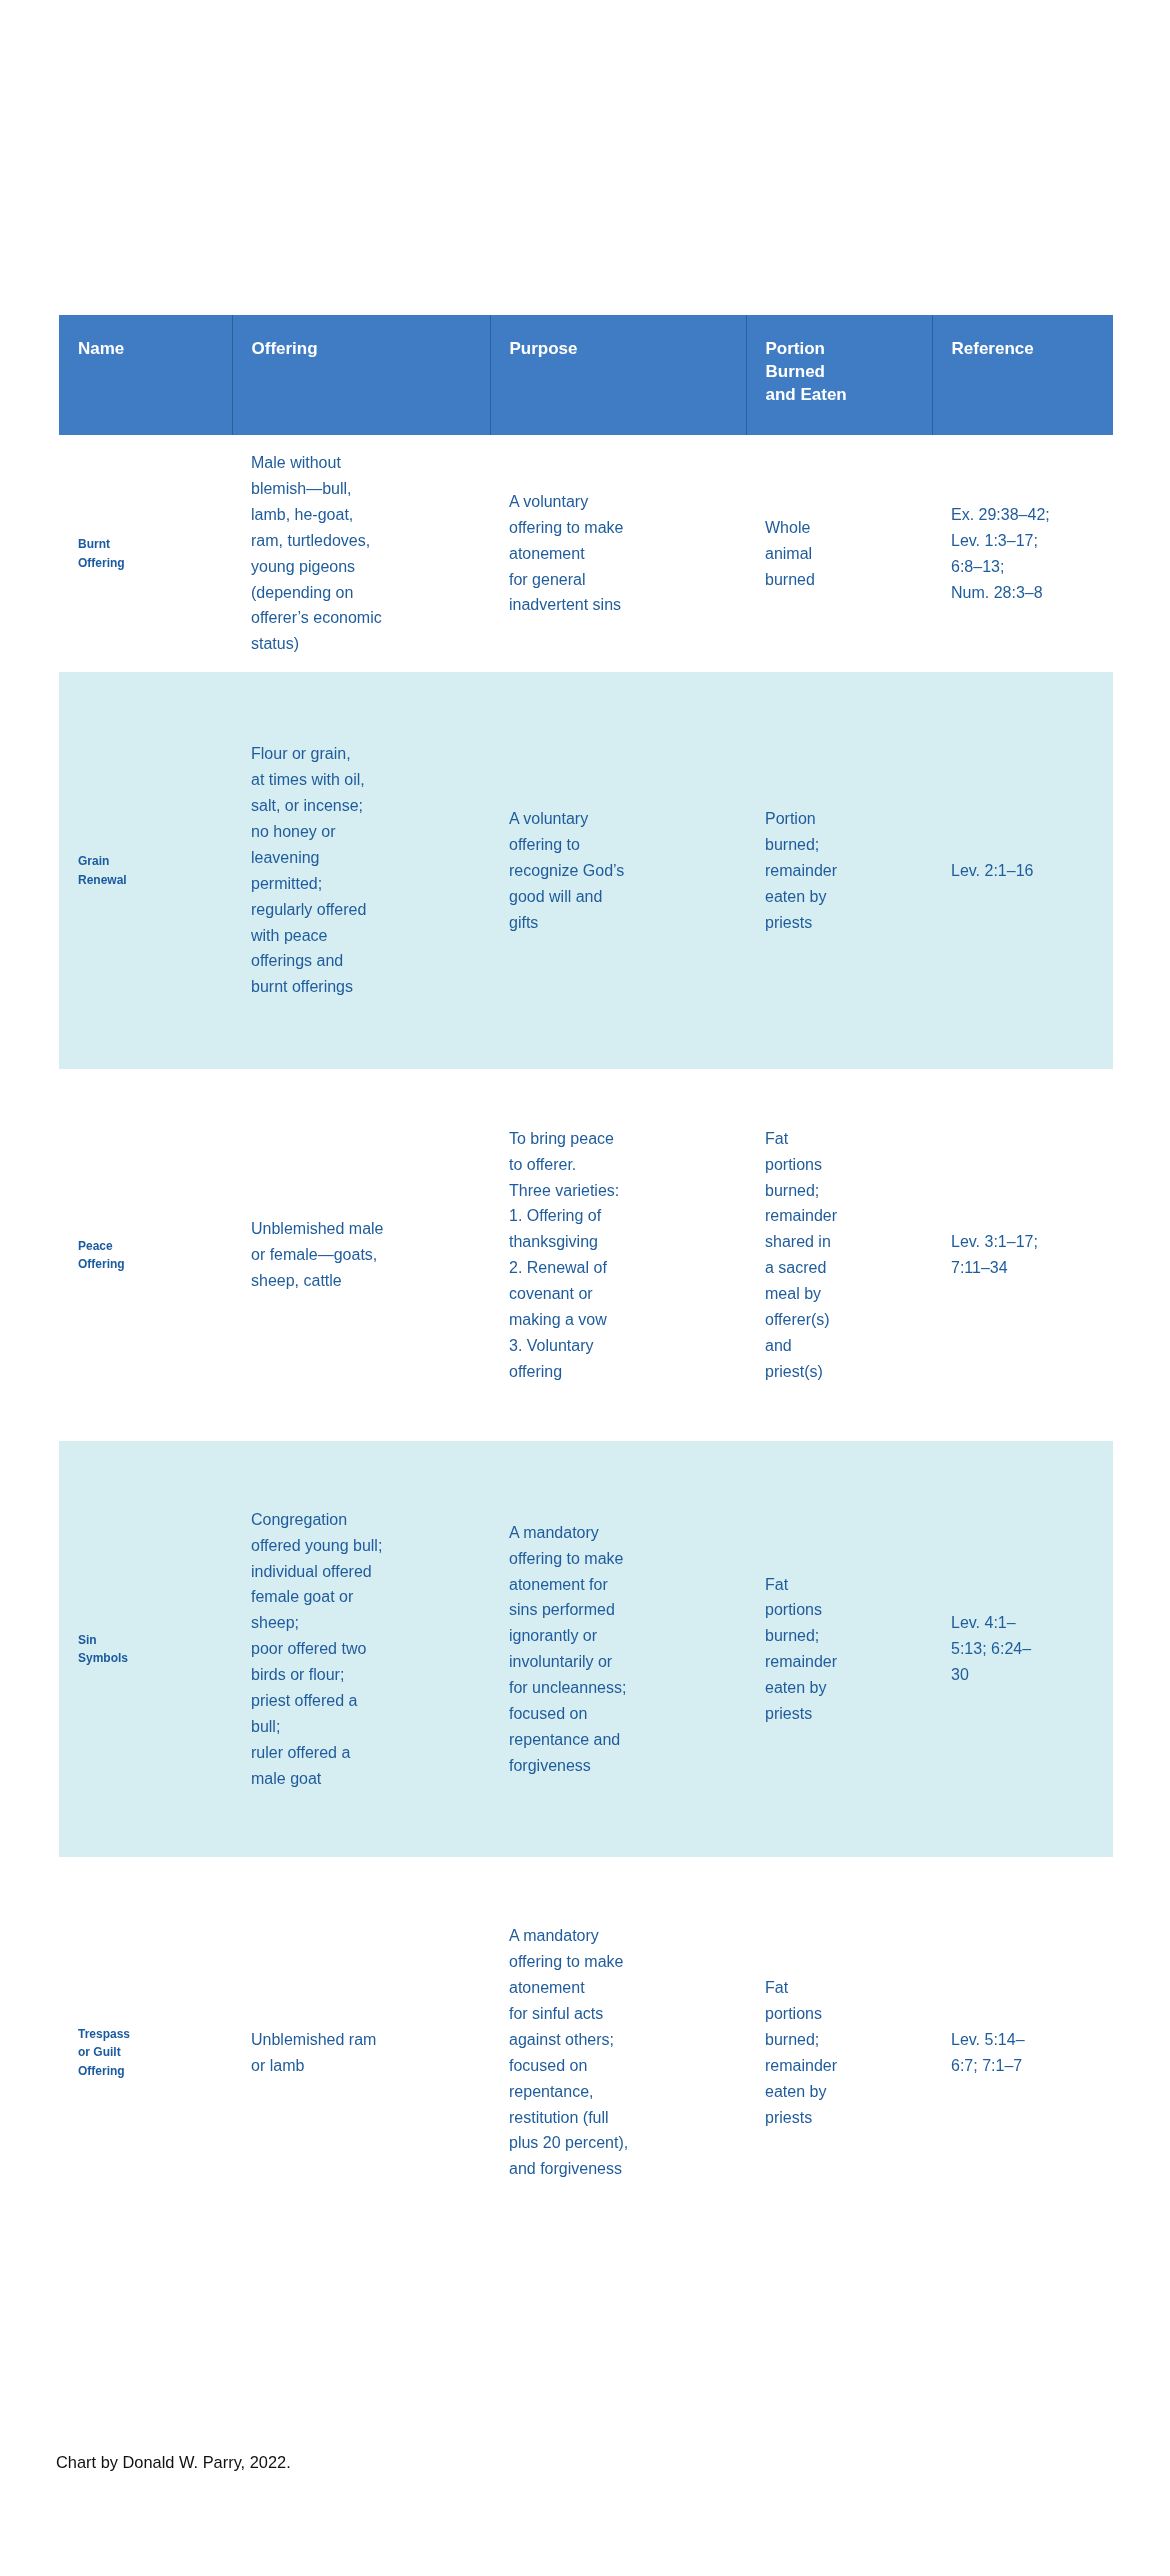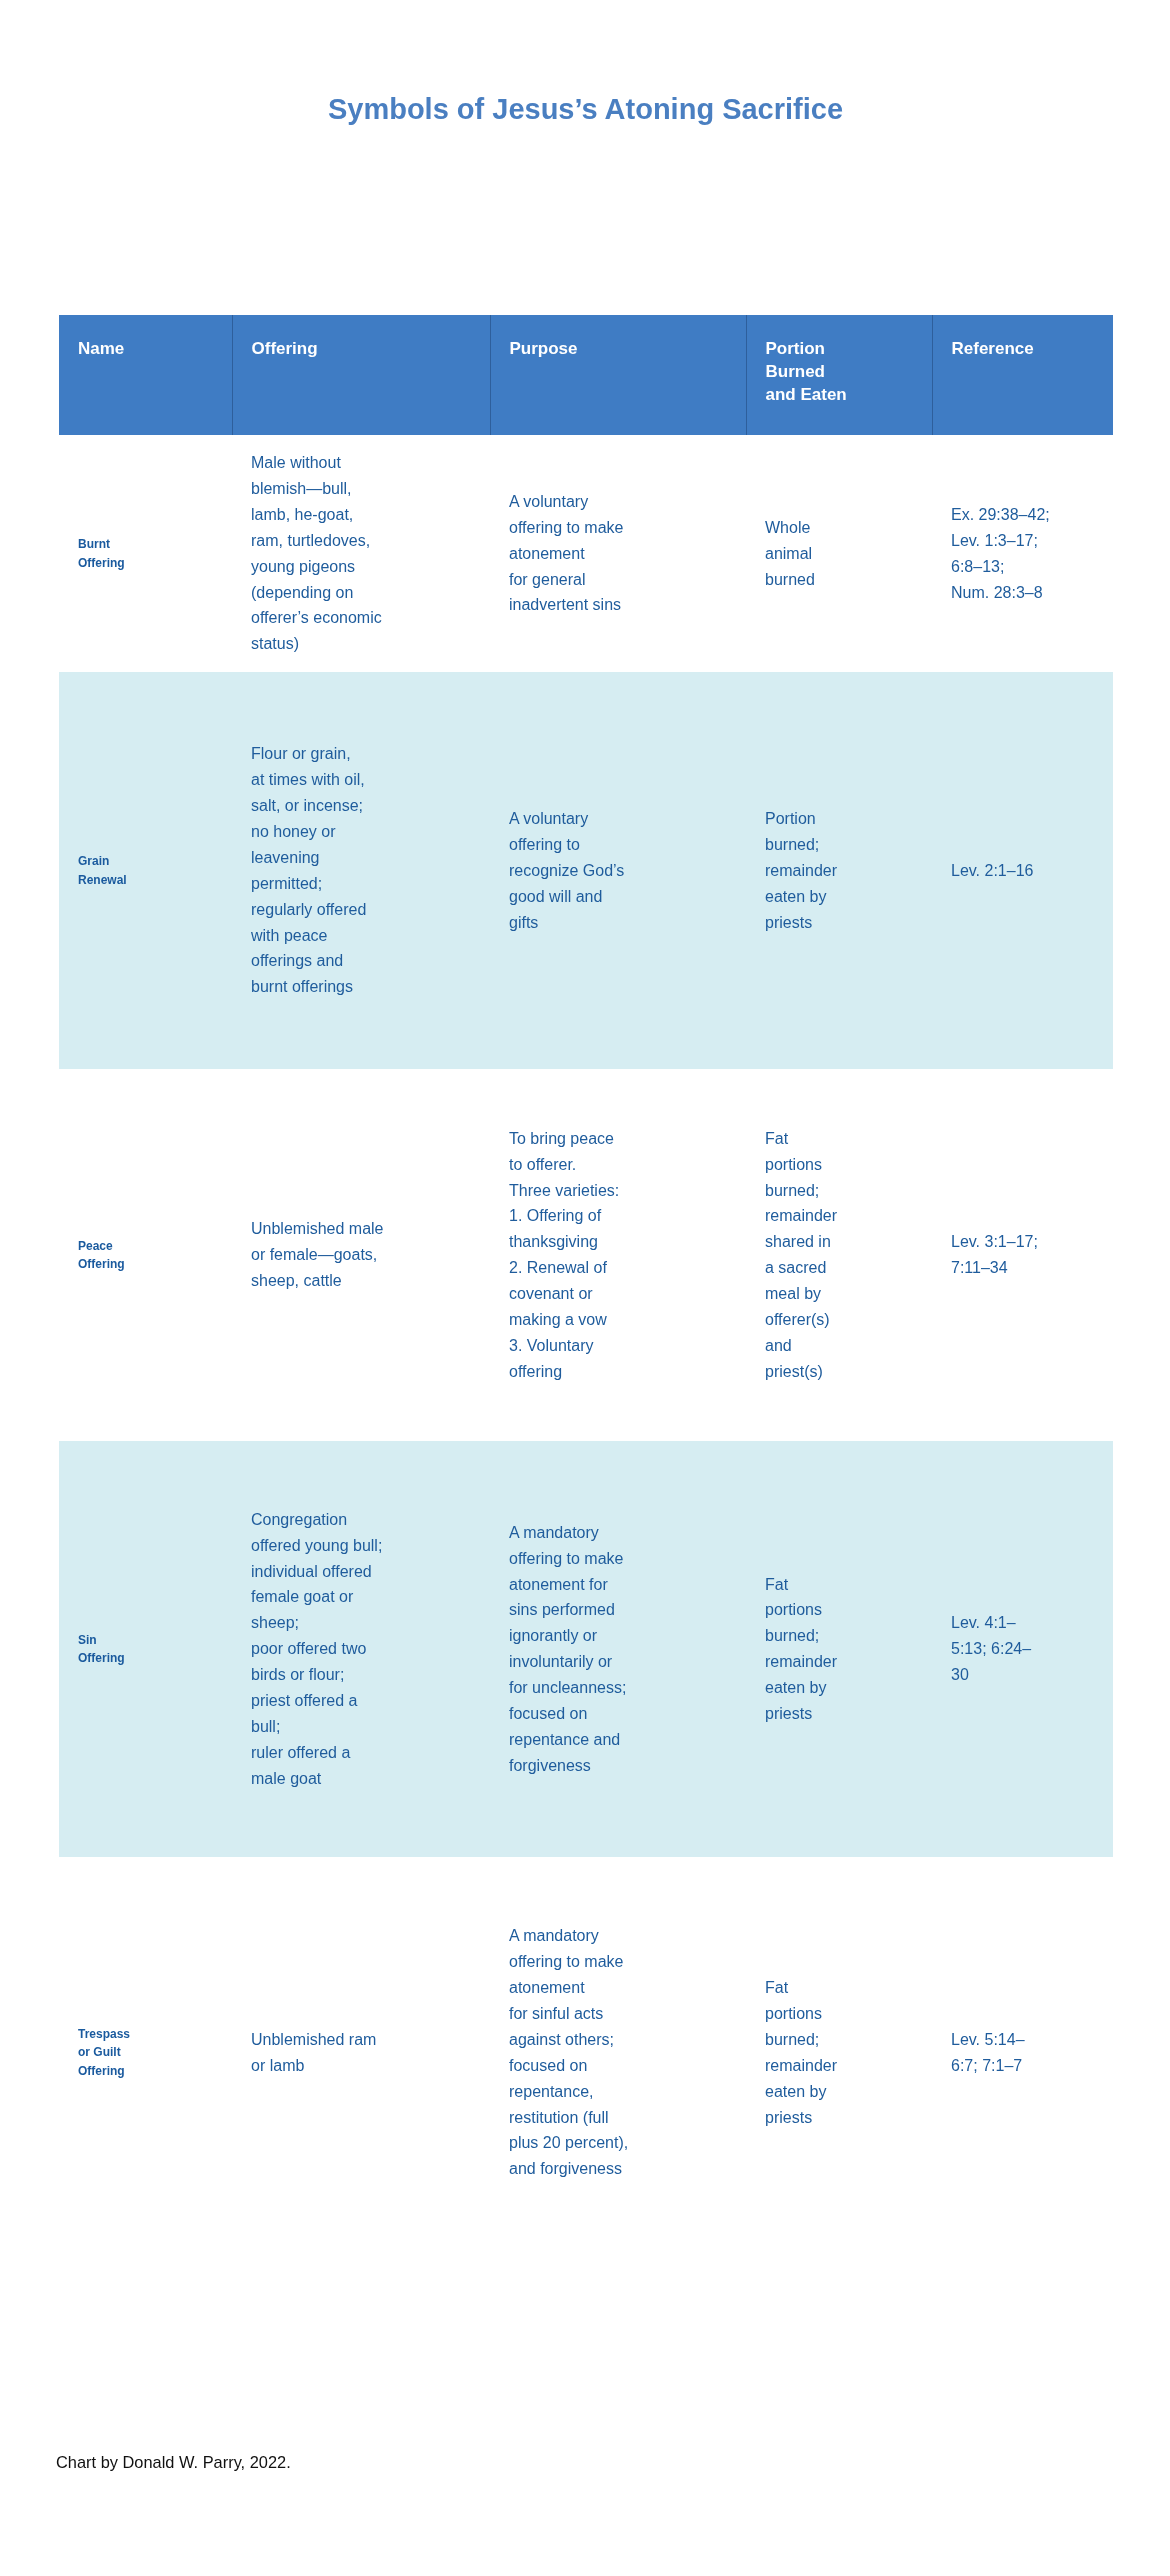--- a/index.html
+++ b/index.html
@@ -102,21 +102,20 @@
     color: #111111;
     font-family: "Liberation Sans", sans-serif;
   }
 </style>
 </head>
 <body>
 
 <div class="page">
 
   <div class="title-block">
-    <div class="sub-title">Symbols of Jesus’s  Atoning Sacrifice</div>
   </div>
 
   <div class="table-wrap">
     <table class="chart">
       <colgroup>
         <col class="c-name">
           <col class="c-off">
           <col class="c-pur">
           <col class="c-por">
           <col class="c-ref">
@@ -210,21 +209,21 @@
 meal by
 offerer(s)
 and
 priest(s)</span></td>
           <td><span class="cell-text">Lev. 3:1–17;
 7:11–34</span></td>
         </tr>
 
         <tr class="r4 alt">
           <td class="col-name"><span class="cell-text">Sin
-Offering</span></td>
+Symbols</span></td>
           <td><span class="cell-text">Congregation
 offered young bull;
 individual offered
 female goat or
 sheep;
 poor offered two
 birds or flour;
 priest offered a
 bull;
 ruler offered a

